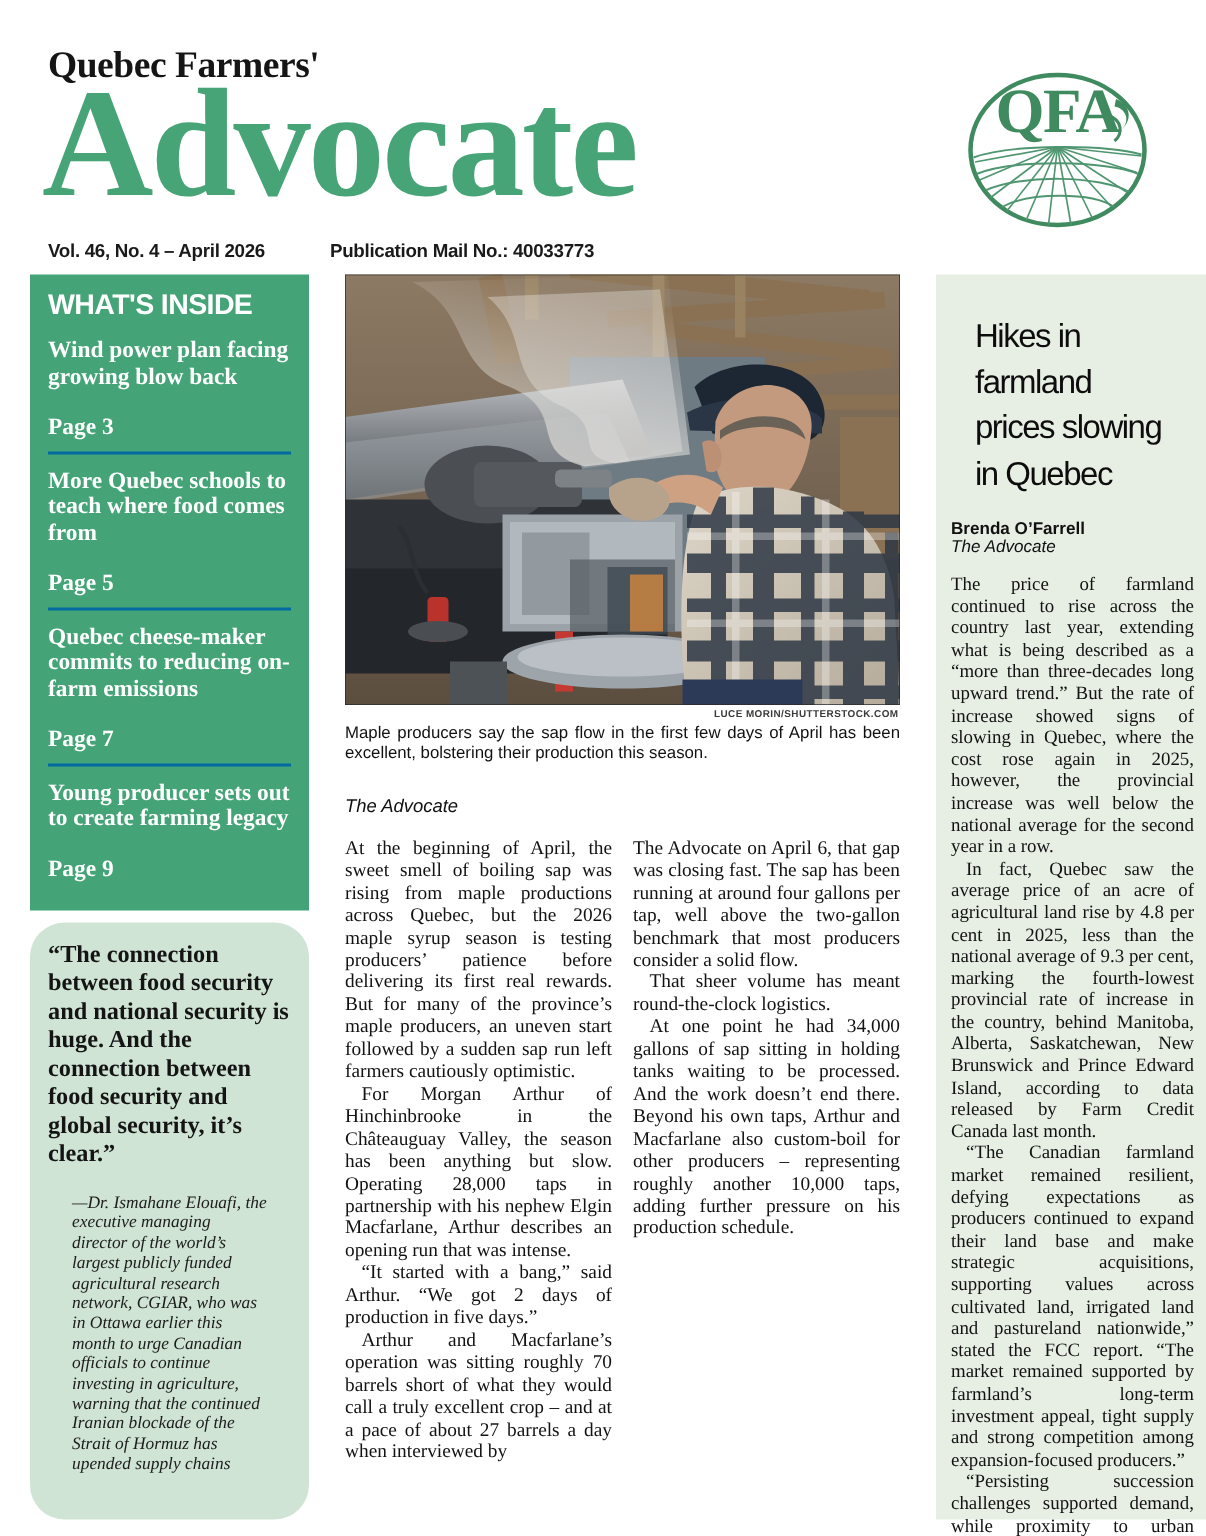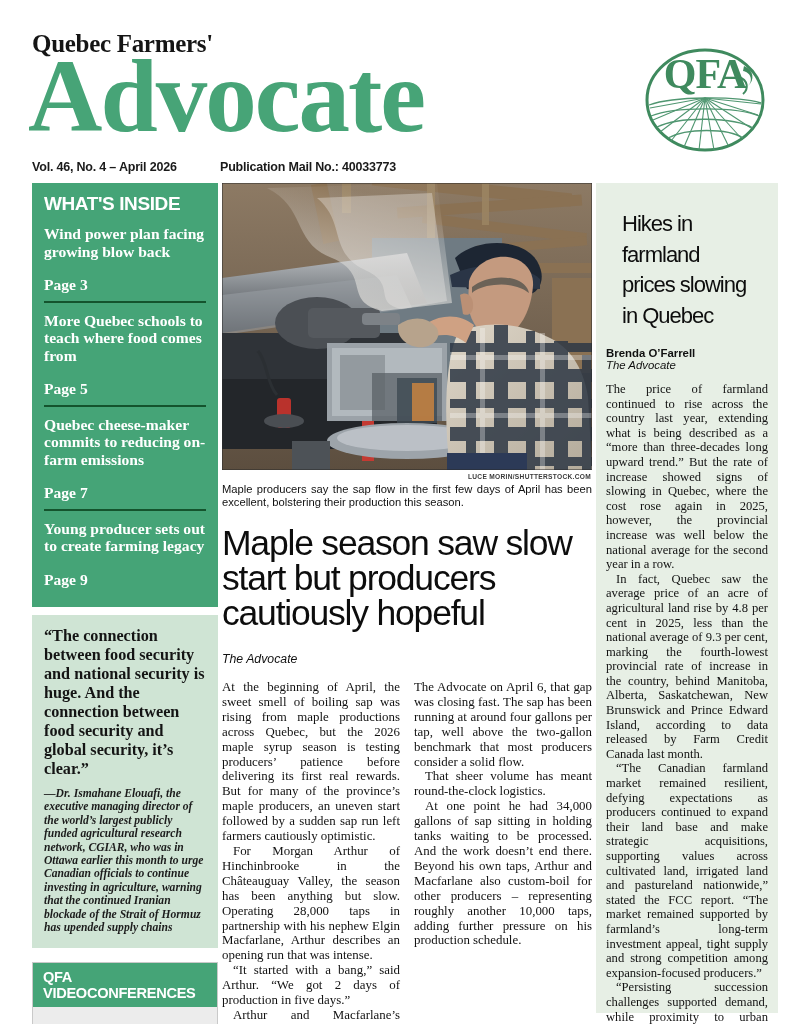--- a/index.html
+++ b/index.html
@@ -37,54 +37,54 @@
   }
   .mh-mail {
     position:absolute; left:196px; top:160px;
     font-family:"Liberation Sans", sans-serif;
     font-size:12.5px; font-weight:bold; color:#1a1a1a;
     letter-spacing:-0.2px;
   }
 
   
   .grid {
-    position:absolute; left:32px; top:183px;
+    position:absolute; left:20px; top:183px;
     width:736px; height:830px;
-    display:flex; gap:4px;
+    display:flex; gap:24px;
   }
   .col-left  { width:186px; flex:none; }
   .col-mid   { width:370px; flex:none; }
   .col-right { width:182px; flex:none; }
 
   
   .inside-box { background:#45a477; color:#fff; padding:10px 12px 12px 12px; }
   .inside-head {
     font-family:"Liberation Sans", sans-serif;
     font-weight:bold; font-size:19px; letter-spacing:-0.4px;
     margin:0 0 8px 0; color:#fff;
   }
   .inside-item {
     font-family:"Liberation Serif", serif;
     font-weight:bold; font-size:15.6px; line-height:17.5px;
     color:#fff; padding:2px 0 7px 0;
   }
-  .inside-item + .inside-item { border-top:2px solid #14532d; padding-top:9px; }
+  .inside-item + .inside-item { border-top:2px solid #0369a1; padding-top:9px; }
   .inside-page { display:block;margin-top:16px; }
 
   
-  .quote-box { background:#cfe4d4; padding:12px 12px 14px 12px; margin-top:8px; }
+  .quote-box { background:#cfe4d4; padding:12px 12px 14px 12px; margin-top:8px;border-radius:23px; }
   .quote-text {
     font-family:"Liberation Serif", serif;
     font-weight:bold; font-size:16.2px; line-height:19px;
     color:#141414; margin:0 0 8px 0;
   }
   .quote-attrib {
     font-family:"Liberation Serif", serif;
-    font-style:italic; font-weight:bold; font-size:11.6px; line-height:13.4px;
-    color:#1c1c1c; margin:0;
+    font-style:italic; font-weight:normal; font-size:11.6px; line-height:13.4px;
+    color:#1c1c1c; margin:16px;
   }
 
   
   .vc-box { margin-top:14px; border:1px solid #c9c9c9; }
   .vc-head {
     background:#45a477; color:#fff;
     font-family:"Liberation Sans", sans-serif;
     font-weight:bold; font-size:14.6px; letter-spacing:-0.3px;
     padding:6px 8px 6px 10px;
   }
@@ -349,21 +349,20 @@
             <path d="M205 140 C222 130 240 132 252 142 L244 160 C232 150 216 150 204 157 Z" fill="#cfa183"></path>
             <path d="M176 142 C190 132 206 134 214 144 C220 152 214 162 202 164 C188 166 176 156 176 146 Z" fill="#b7a38c"></path>
             <rect x="225" y="270" width="80" height="17" fill="#2c3a57"></rect>
             <rect x="0" y="0" width="370" height="287" fill="none" stroke="#2b2b2b" stroke-width="1"></rect>
           </svg>
         </div>
         <div class="photo-credit">LUCE MORIN/SHUTTERSTOCK.COM</div>
         <div class="photo-caption">Maple producers say the sap flow in the first few days of April has been excellent, bolstering their production this season.</div>
       </div>
 
-      <h1 class="main-head">Maple season saw slow start but producers cautiously hopeful</h1>
 
       <div class="byline">
         <div class="byline-org">The Advocate</div>
       </div>
 
       <div class="story-cols">
         <div class="story-col">
           <p class="body-p first">At the beginning of April, the sweet smell of boiling sap was rising from maple productions across Quebec, but the 2026 maple syrup season is testing producers’ patience before delivering its first real rewards. But for many of the province’s maple producers, an uneven start followed by a sudden sap run left farmers cautiously optimistic.</p>
           <p class="body-p">For Morgan Arthur of Hinchinbrooke in the Châteauguay Valley, the season has been anything but slow. Operating 28,000 taps in partnership with his nephew Elgin Macfarlane, Arthur describes an opening run that was intense.</p>
           <p class="body-p">“It started with a bang,” said Arthur. “We got 2 days of production in five days.”</p>

